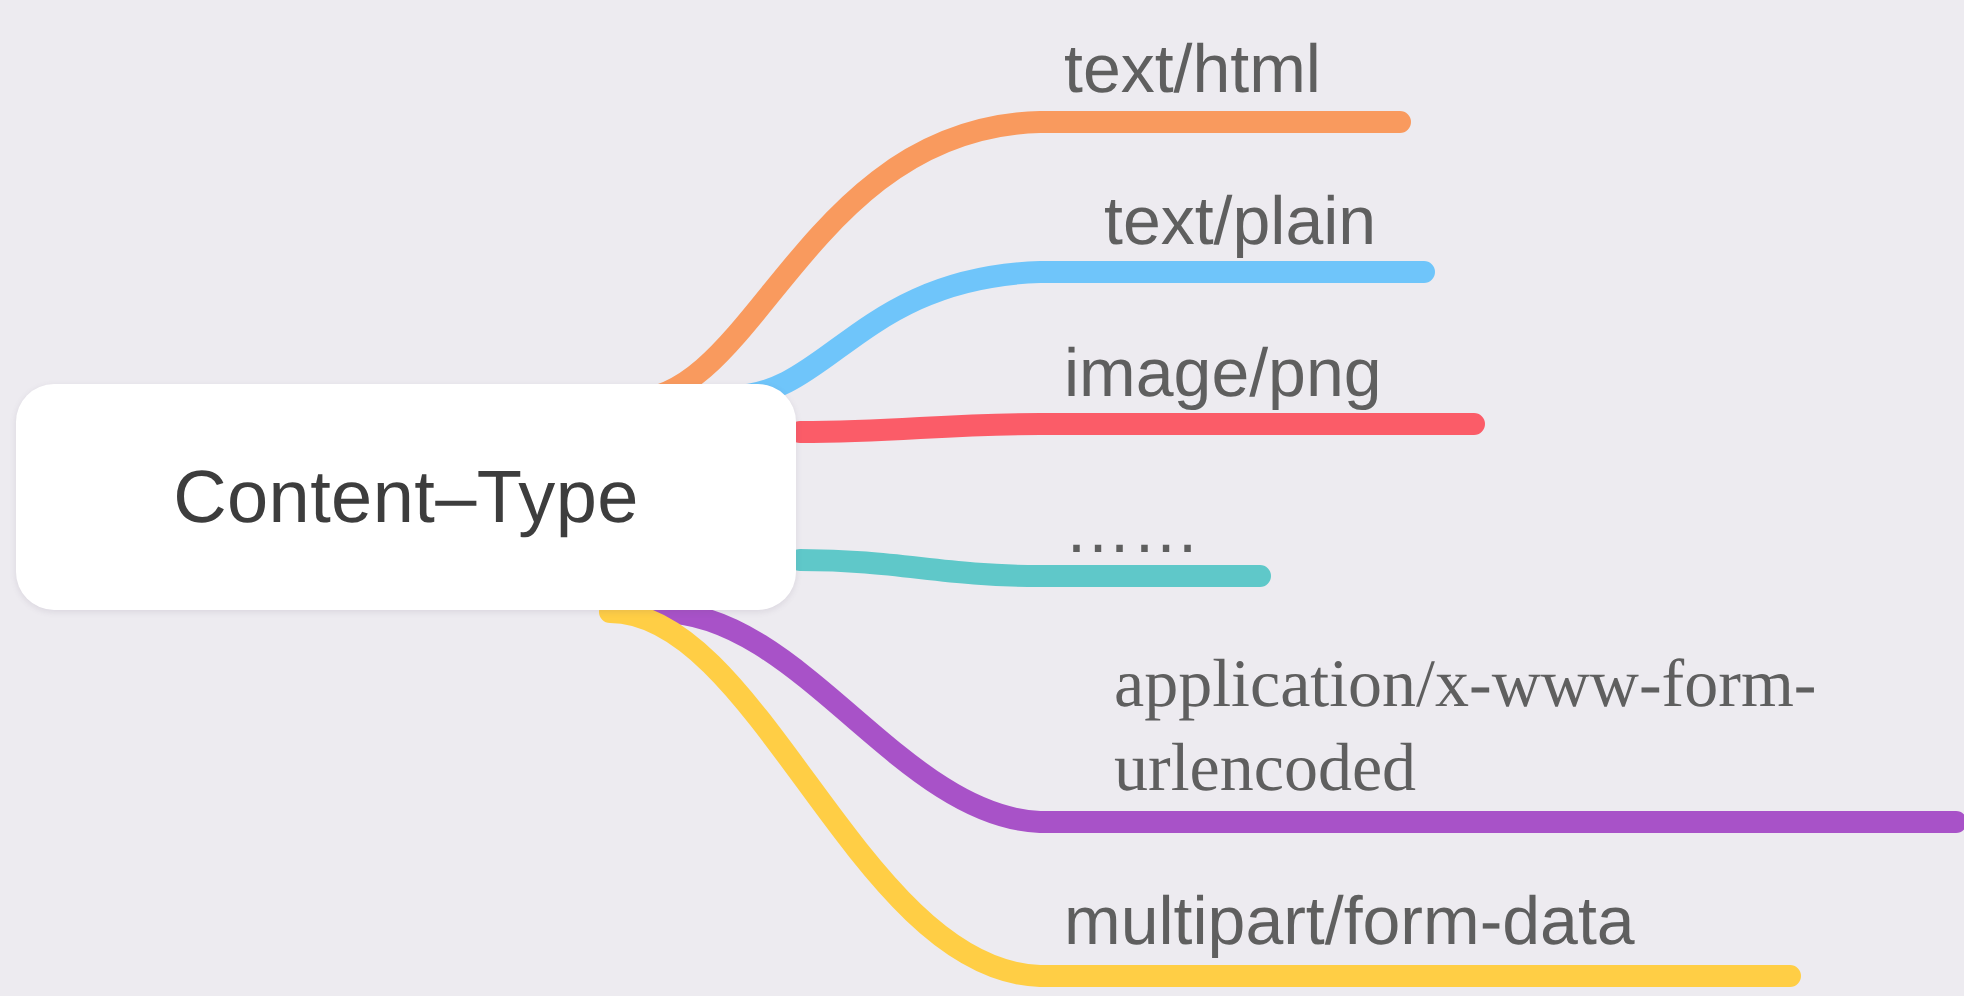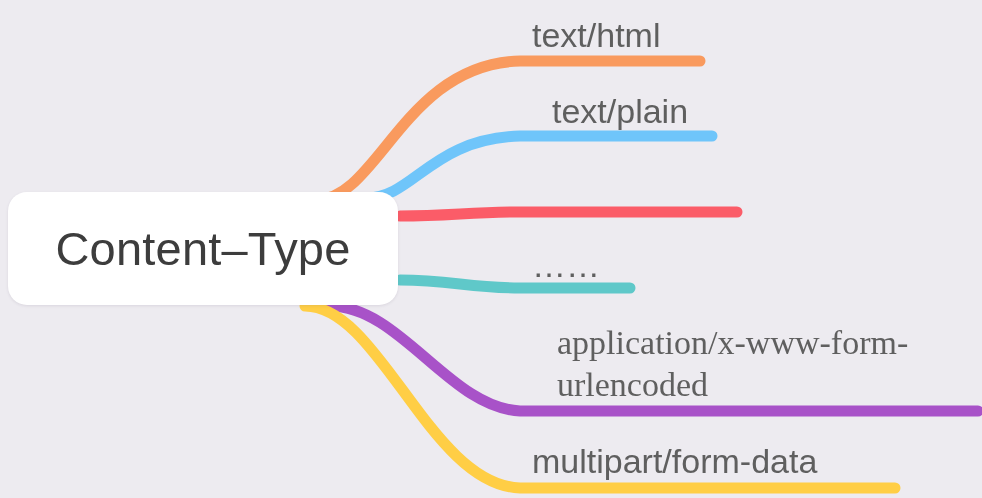--- a/index.html
+++ b/index.html
@@ -37,21 +37,21 @@
     height: 113px;
     background: #ffffff;
     border-radius: 19px;
     box-shadow: 0 1px 3px rgba(90, 80, 110, 0.13);
     display: flex;
     align-items: center;
     justify-content: center;
     z-index: 3;
   }
   .root-label {
-    font-size: 47px;
+    font-size: 37px;
     color: #3d3d3d;
     letter-spacing: 0.2px;
     white-space: nowrap;
   }
   .branch-label {
     position: absolute;
     font-size: 34px;
     line-height: 42px;
     color: #5f5f5f;
     white-space: pre;
@@ -76,20 +76,21 @@
   </svg>
 
   <div class="root-node">
     <span class="root-label">Content–Type</span>
   </div>
 
   <div class="branch-label" style="left:532px; top:14px;">text/html</div>
 
   <div class="branch-label" style="left:532px; top:90px;margin-left:20px;">text/plain</div>
 
+  <div class="branch-label" style="left:532px; top:166px;">image/png</div>
 
   <div class="branch-label label-ellipsis" style="left:532px; top:244px;">……</div>
 
   <div class="branch-label" style="left:557px; top:322px;font-family:Liberation Serif, serif;">application/x-www-form-
 urlencoded</div>
 
   <div class="branch-label" style="left:532px; top:440px;text-align:right;">multipart/form-data</div>
 
 </div>
 

